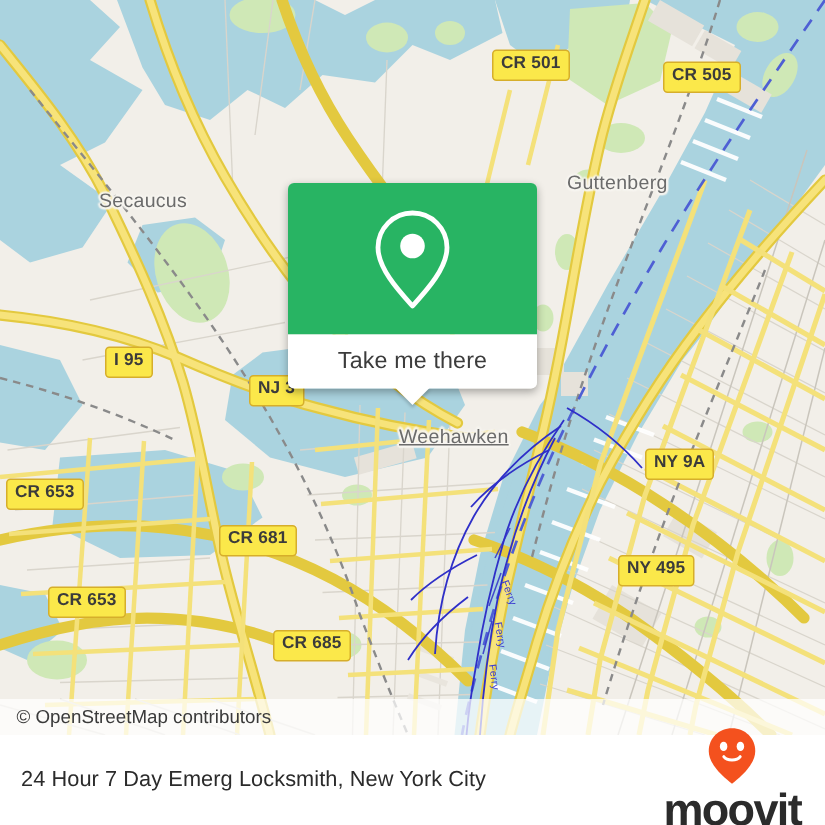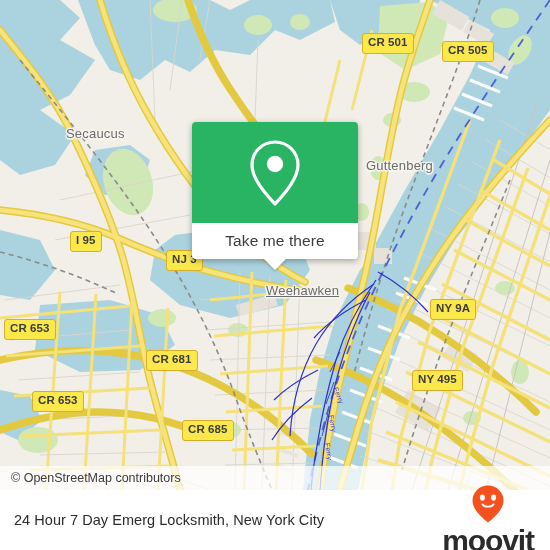--- a/index.html
+++ b/index.html
@@ -407,24 +407,24 @@
         <g stroke="#dcd8cf" stroke-width="1" fill="none">
           <path d="M0,470 L70,490"></path>
             <path d="M40,466 L110,490"></path>
           <path d="M90,466 L160,490"></path>
             <path d="M140,466 L210,490"></path>
         </g>
       </g>
     </svg>
 
     <div class="place-label" style="left:66px; top:126px;">Secaucus</div>
-    <div class="place-label" style="left:366px; top:114px;margin-top:44px;">Guttenberg</div>
+    <div class="place-label" style="left:378px; top:114px;">Guttenberg</div>
     <div class="place-label" style="left:266px; top:283px;text-decoration:underline;">Weehawken</div>
 
-    <div class="shield" style="left:328px; top:33px;margin-left:34px;">CR 501</div>
+    <div class="shield" style="left:328px; top:33px;">CR 501</div>
     <div class="shield" style="left:442px; top:41px;">CR 505</div>
     <div class="shield" style="left:70px; top:231px;">I 95</div>
     <div class="shield" style="left:166px; top:250px; z-index:10;">NJ 3</div>
     <div class="shield" style="left:430px; top:299px;">NY 9A</div>
     <div class="shield" style="left:412px; top:370px;">NY 495</div>
     <div class="shield" style="left:4px; top:319px;">CR 653</div>
     <div class="shield" style="left:32px; top:391px;">CR 653</div>
     <div class="shield" style="left:146px; top:350px;">CR 681</div>
     <div class="shield" style="left:182px; top:420px;">CR 685</div>
 

